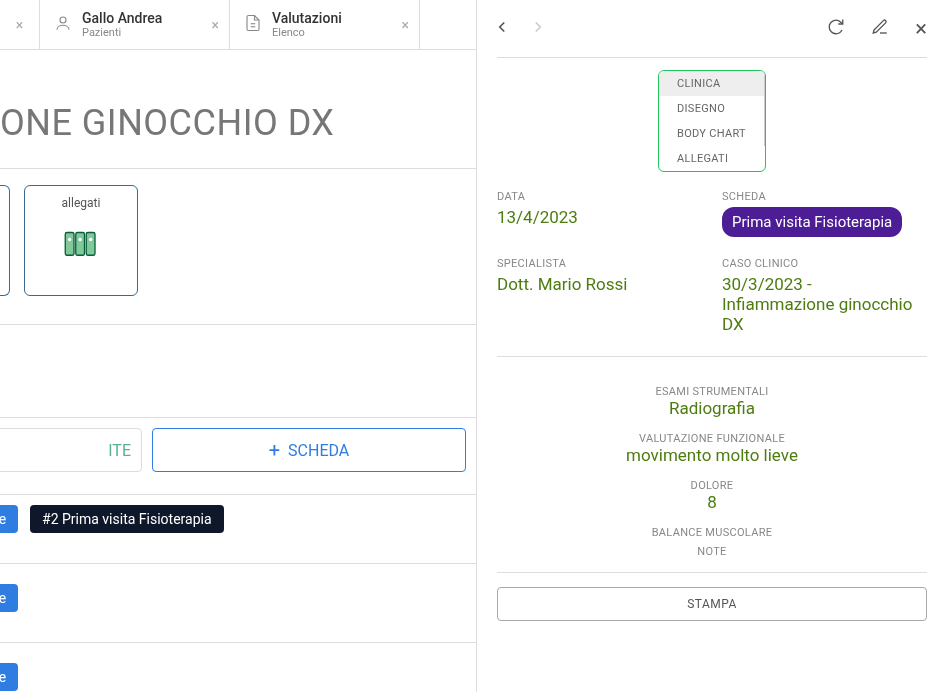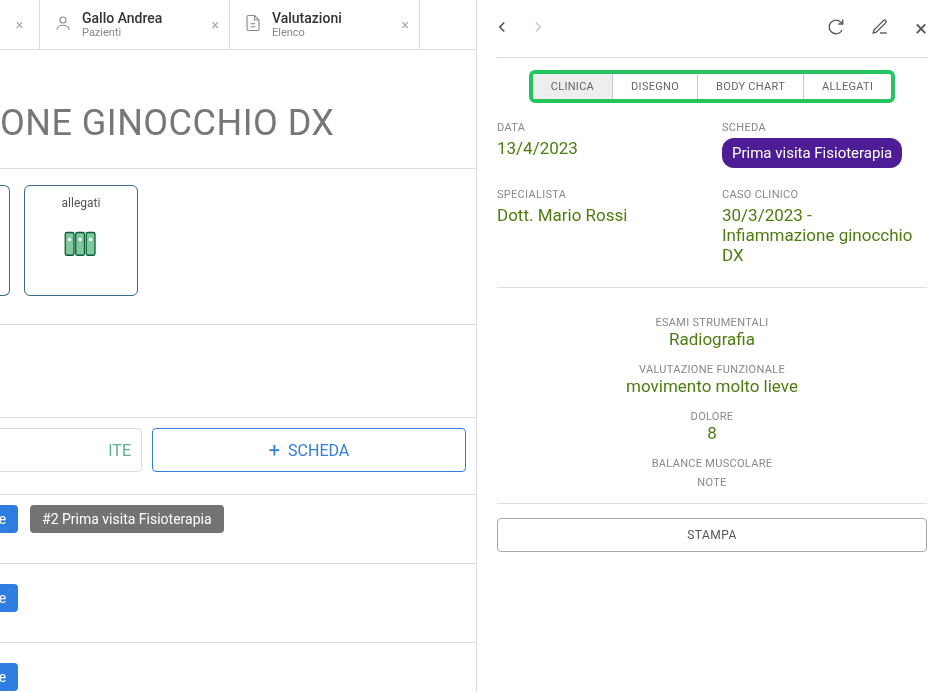--- a/index.html
+++ b/index.html
@@ -33,38 +33,38 @@
 
     .action-row { display: flex; gap: 10px; padding: 10px 10px 10px 0; margin-left: -8px; }
     .action-btn { flex: 1; border: 1px solid #ddd; border-radius: 4px; height: 44px; display: flex; align-items: center; justify-content: center; font-size: 16px; cursor: pointer; gap: 8px; }
     .action-btn.green { color: #59b28d; border-color: #ddd; }
     .action-btn.green.cut { flex: 0 0 150px; overflow: hidden; justify-content: flex-end; padding-right: 10px; color: #59b28d; }
     .action-btn.blue { color: #2f7de1; border: 1px solid #2f7de1; flex: 1; }
     .action-btn .plus { font-size: 20px; font-weight: 400; }
 
     .pill { display: inline-block; padding: 6px 12px; border-radius: 4px; font-size: 14px; color: #fff; margin-right: 8px; cursor: pointer; }
     .pill.blue { background: #2f7de1; }
-    .pill.green { background: #737373; }
+    .pill.green { background: #0f172a; }
 
     .pill-rows { padding: 10px 0 0 0; margin-left: -50px; }
     .pill-row { margin-bottom: 30px; }
 
     
     .rp-header { display: flex; align-items: center; justify-content: space-between; padding: 16px 20px 10px 16px; }
     .rp-nav { display: flex; gap: 18px; }
     .rp-nav svg { width: 18px; height: 18px; stroke: #555; fill: none; stroke-width: 2.2; }
     .rp-nav svg.disabled { stroke: #ccc; }
     .rp-actions { display: flex; gap: 26px; align-items: center; }
     .rp-actions svg { width: 18px; height: 18px; stroke: #555; fill: none; stroke-width: 1.8; }
     .rp-close { font-size: 22px; color: #555; cursor: pointer; }
 
     .rp-body { padding: 0 20px 0 20px; overflow: auto; flex: 1; }
     .rp-divider { border-top: 1px solid #ddd; margin: 6px 0 12px 0; }
 
-    .segmented { display: flex; border: 4px solid #22c55e; border-radius: 6px; overflow: hidden; margin: 0 auto 18px auto; width: fit-content; }
+    .segmented { display: flex; border: 1px solid #22c55e; border-radius: 6px; overflow: hidden; margin: 0 auto 18px auto; width: fit-content; flex-direction: column; }
     .segmented .seg { padding: 6px 18px; font-size: 11px; color: #666; border-right: 1px solid #ccc; cursor: pointer; letter-spacing: 0.3px; }
     .segmented .seg:last-child { border-right: none; }
     .segmented .seg.active { background: #eee; }
 
     .info-grid { display: grid; grid-template-columns: 1fr 1fr; column-gap: 20px; row-gap: 18px; padding-bottom: 16px; gap: 20px; }
     .info-block { display: flex; flex-direction: column; gap: 4px; }
     .info-label { font-size: 11px; color: #888; letter-spacing: 0.3px; }
     .info-value { font-size: 17px; color: #4d7c0f; }
     .badge { display: inline-block; background: #4c1d95; color: #fff; padding: 6px 10px; border-radius: 12px; font-size: 15px; width: fit-content; }
 

